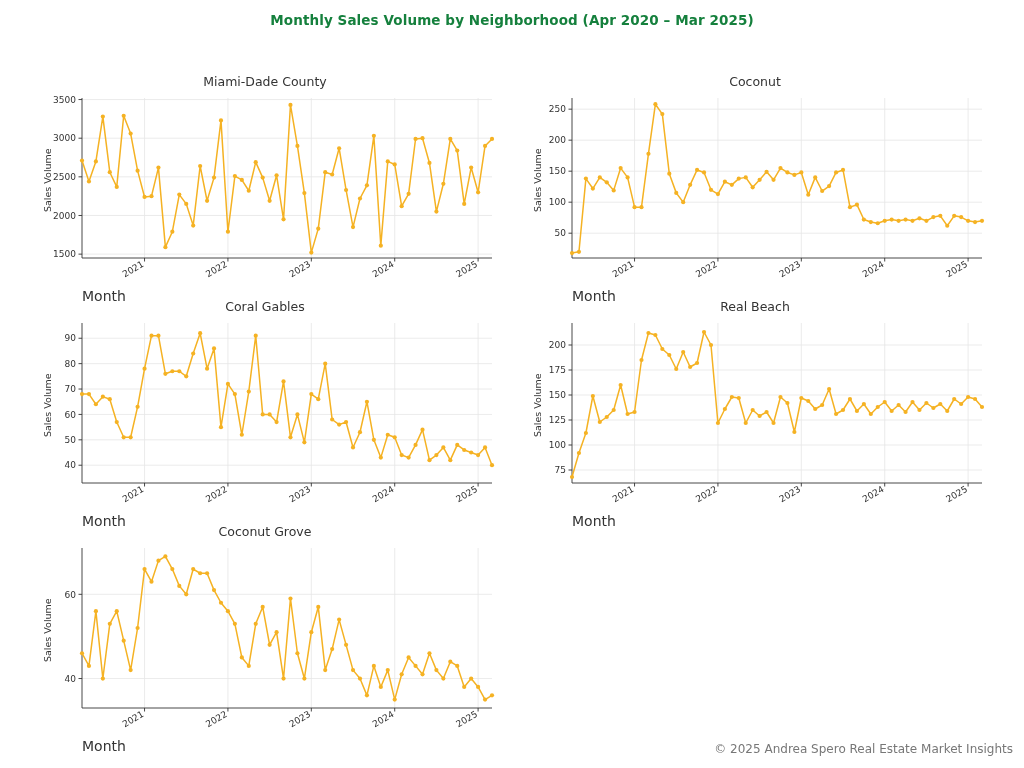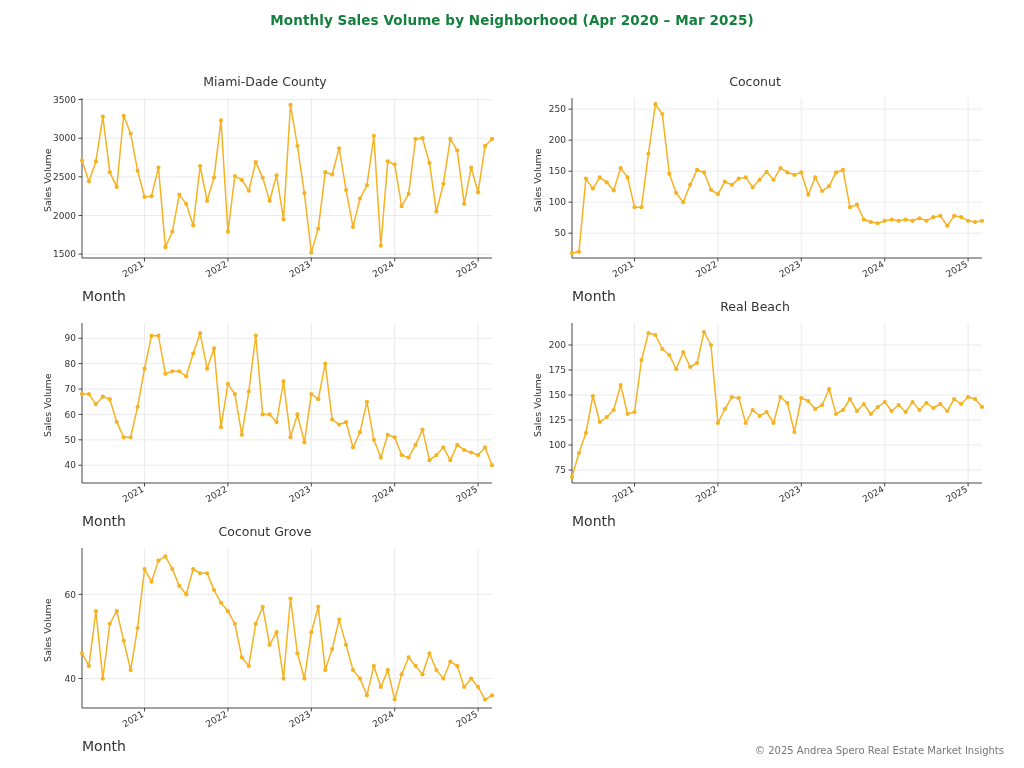--- a/index.html
+++ b/index.html
@@ -21,23 +21,23 @@
     left: 0;
     width: 1024px;
     text-align: center;
     font-size: 13.5px;
     font-weight: bold;
     color: #15803d;
     letter-spacing: 0.1px;
   }
   .footer-note {
     position: absolute;
-    right: 20px;
+    right: 11px;
     bottom: 12px;
-    font-size: 10px;
+    font-size: 12px;
     color: #777777;
   }
   .panel {
     position: absolute;
   }
   .panel-title {
     position: absolute;
     top: 16px;
     left: 0;
     width: 100%;
@@ -305,20 +305,21 @@
         <circle class="series-dot" cx="448.10" cy="144.79" r="2.1" fill="#f5b223"></circle>
         <circle class="series-dot" cx="455.05" cy="146.03" r="2.1" fill="#f5b223"></circle>
         <circle class="series-dot" cx="462.00" cy="144.79" r="2.1" fill="#f5b223"></circle>
       </svg>
     </div>
     <div class="ylabel" style="left: 12px; top: 154px;">Sales Volume</div>
     <div class="xlabel" style="left: 52px; width: 410px; top: 230px;">Month</div>
   </div>
 
 <div class="panel" id="panel-2" style="left:30px; top:283px; width:470px; height:230px;">
+  <div class="panel-title">Coral Gables</div>
 <div class="plot-wrap" style="left: 0px; top: 18px;">
       <svg width="470" height="212">
         <line class="grid-line" x1="52" x2="462" y1="164.22222222222223" y2="164.22222222222223"></line>
         <line class="grid-line" x1="52" x2="462" y1="138.82539682539684" y2="138.82539682539684"></line>
         <line class="grid-line" x1="52" x2="462" y1="113.42857142857143" y2="113.42857142857143"></line>
         <line class="grid-line" x1="52" x2="462" y1="88.03174603174602" y2="88.03174603174602"></line>
         <line class="grid-line" x1="52" x2="462" y1="62.63492063492063" y2="62.63492063492063"></line>
         <line class="grid-line" x1="52" x2="462" y1="37.23809523809524" y2="37.23809523809524"></line>
         <line class="grid-line" x1="114.54237288135593" x2="114.54237288135593" y1="22" y2="182"></line>
         <line class="grid-line" x1="197.9322033898305" x2="197.9322033898305" y1="22" y2="182"></line>

